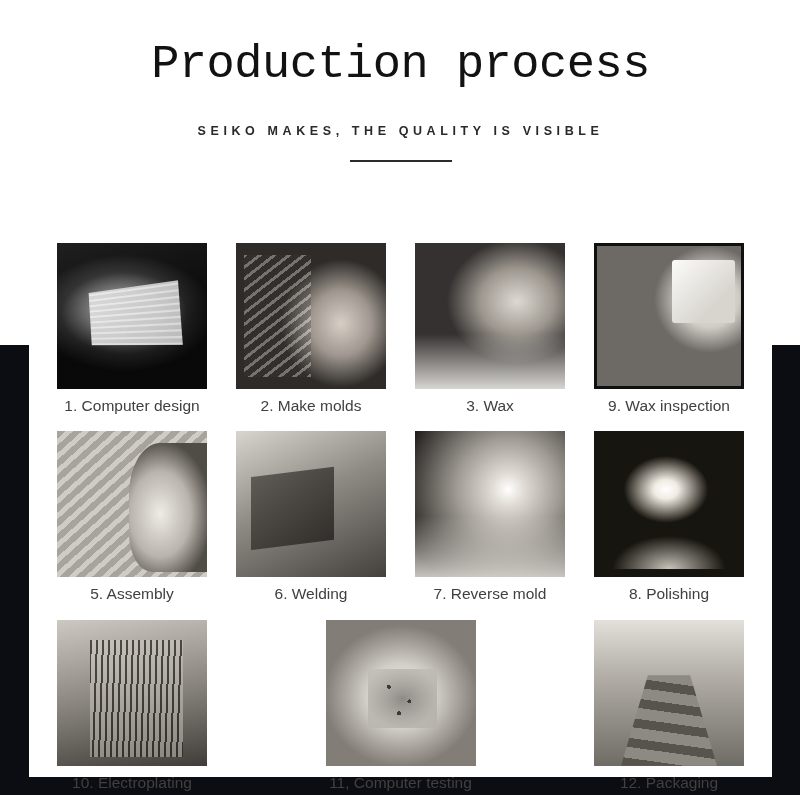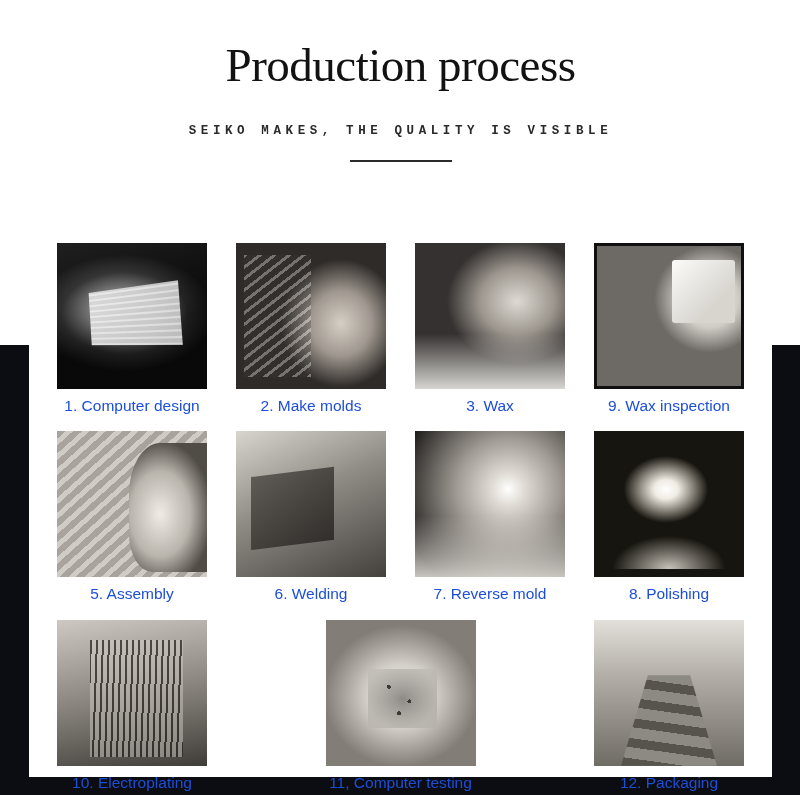--- a/index.html
+++ b/index.html
@@ -50,31 +50,31 @@
   }
 
   
   .header {
     width: 100%;
     text-align: center;
   }
 
   .page-title {
     margin-top: 38px;
-    font-family: Liberation Serif, serif;
+    font-family: Liberation Mono, monospace;
     font-size: 47px;
     font-weight: 400;
     letter-spacing: -0.5px;
     color: #121212;
     line-height: 1.15;
   }
 
   .page-subtitle {
     margin-top: 32px;
-    font-family: Liberation Mono, monospace;
+    font-family: Liberation Sans, sans-serif;
     font-size: 12.5px;
     font-weight: 700;
     letter-spacing: 4.6px;
     color: #2a2a2a;
     white-space: nowrap;
   }
 
   .divider {
     width: 102px;
     height: 2px;
@@ -112,21 +112,21 @@
   }
 
   .photo.framed {
     border: 3px solid #101010;
   }
 
   .caption {
     margin-top: 7px;
     font-family: "Liberation Sans", sans-serif;
     font-size: 15.5px;
-    color: #1d4ed8;
+    color: #404040;
     white-space: nowrap;
     line-height: 1.25;
   }
 
   
 
   .ph-base { position: absolute; inset: 0; }
 
   
   .ph1 {

